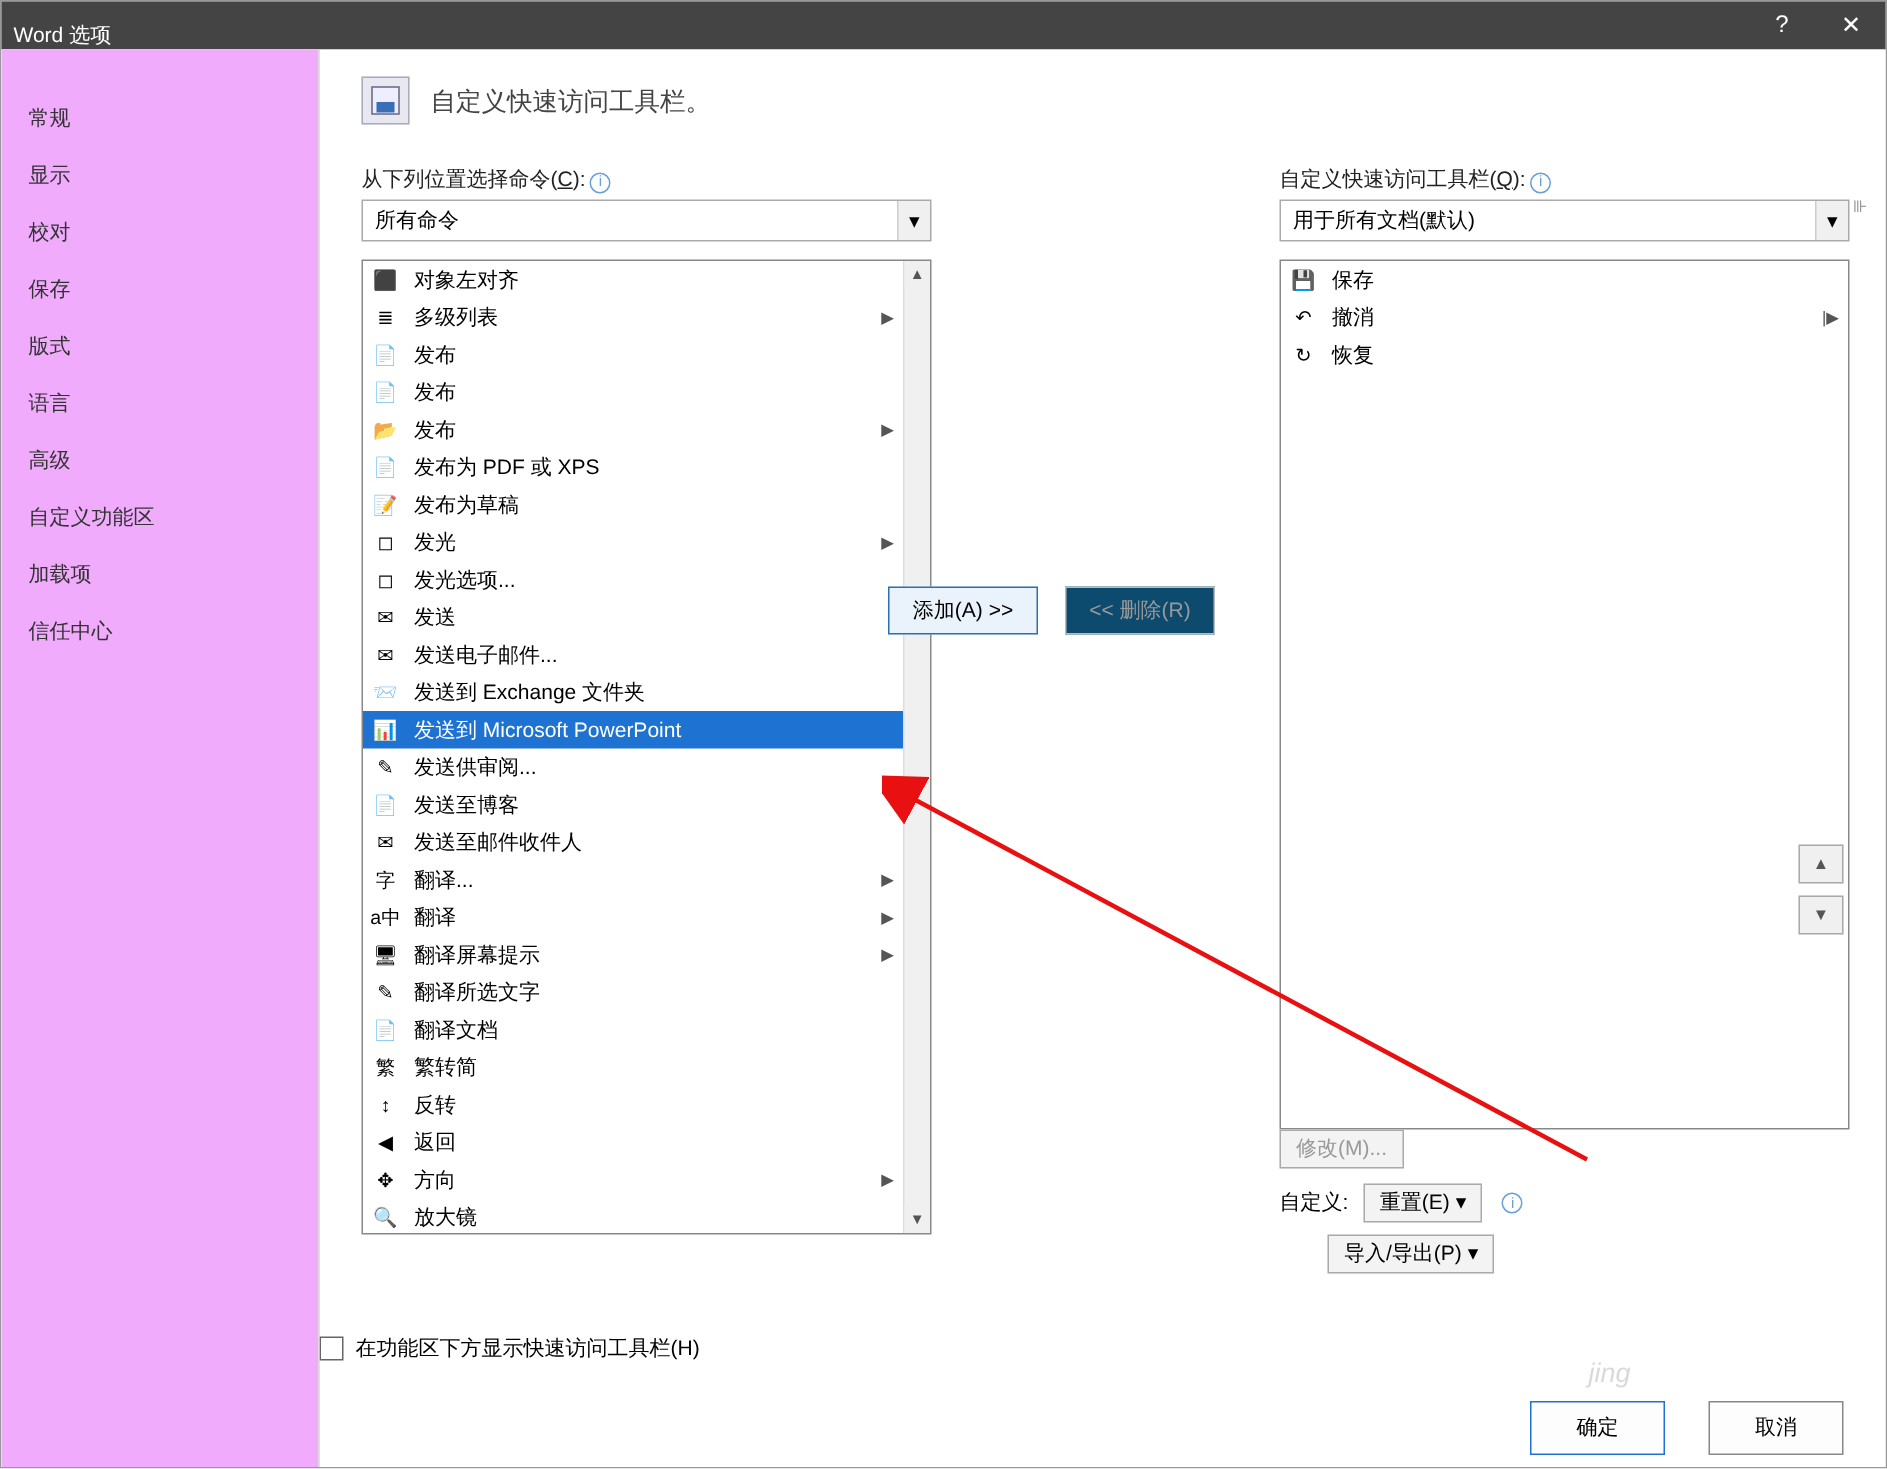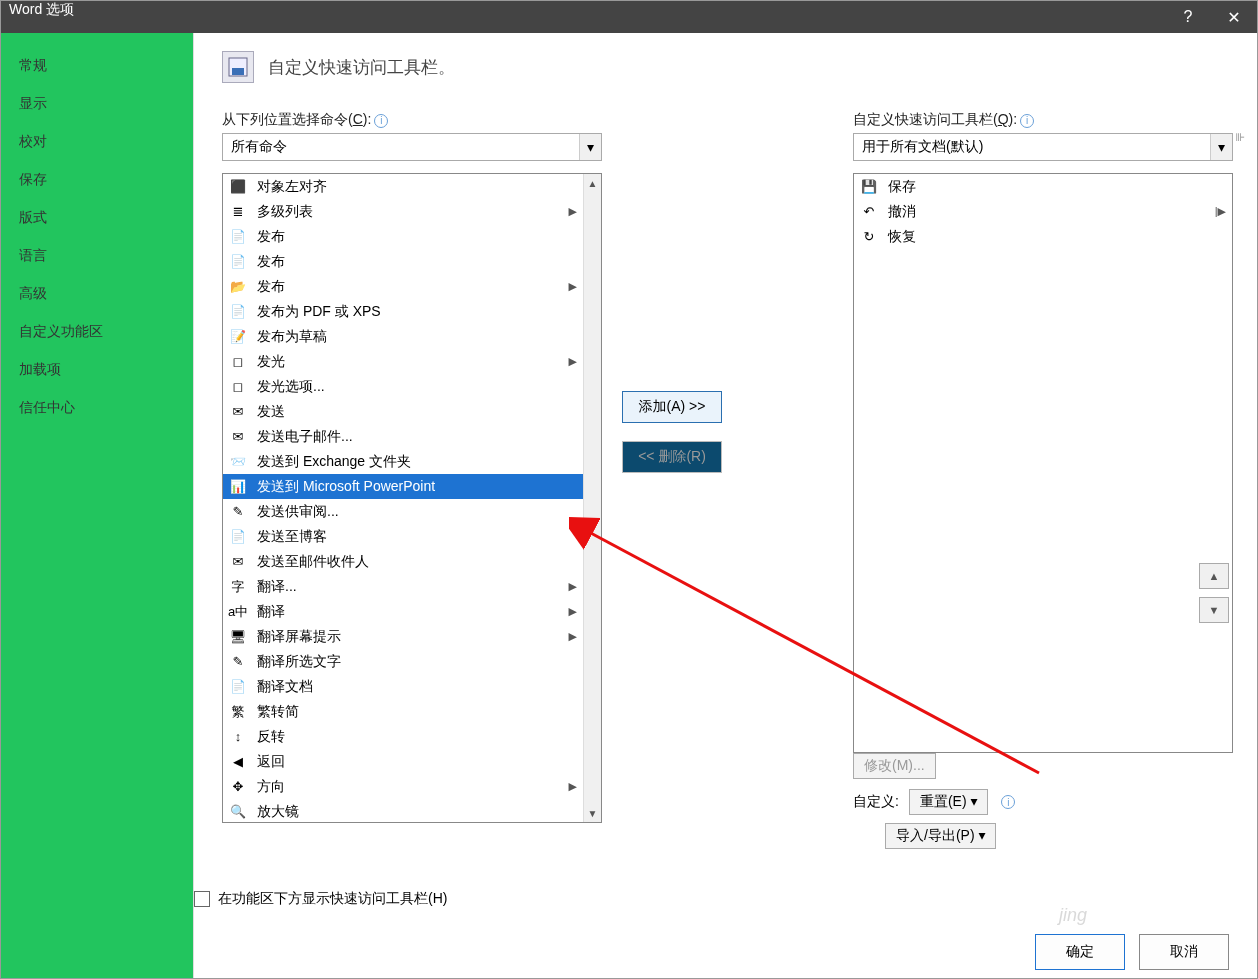--- a/index.html
+++ b/index.html
@@ -1,32 +1,32 @@
 <!DOCTYPE html>
 <html><head>
 <meta charset="utf-8">
 <style>
 *{box-sizing:border-box;margin:0;padding:0;font-family:"Microsoft YaHei","Segoe UI",sans-serif;font-size:14px}
 body{background:#fff;overflow:hidden}
 .window{width:1258px;height:979px;display:flex;flex-direction:column;border:1px solid #999;background:#fff}
-.titlebar{height:32px;background:#444;color:#fff;display:flex;align-items:flex-start;padding:0 0 0 8px;font-size:15px}
+.titlebar{height:32px;background:#444;color:#fff;display:flex;align-items:flex-end;padding:0 0 0 8px;font-size:15px}
 .titlebar .spacer{flex:1}
 .titlebar .tb-btn{width:46px;height:32px;display:flex;align-items:center;justify-content:center;font-size:16px;color:#fff}
 .dialog-body{flex:1;display:flex;background:#fff;overflow:hidden}
-.sidebar{width:193px;background:#22c55e;border-right:1px solid #ddd;padding-top:14px}
+.sidebar{width:212px;background:#f0abfc;border-right:1px solid #ddd;padding-top:27px}
 .sidebar .nav-item{padding:10px 18px;color:#333;cursor:default}
 .sidebar .nav-item.selected{background:#ffd86b;border:1px solid #c0a030;border-left:none;border-right:none}
 .content{flex:1;padding:18px 24px 0 28px;position:relative;overflow:hidden}
 .heading-row{display:flex;align-items:center;gap:14px;margin-bottom:28px}
 .heading-icon{width:32px;height:32px;background:#e8e8f0;border:1px solid #aab;display:flex;align-items:center;justify-content:center}
 .heading-text{font-size:17px;color:#444}
 .cols{display:flex;gap:20px;align-items:flex-start}
 .col-left{width:380px}
 .col-right{width:380px;margin-left:auto}
-.col-middle{width:120px;display:flex;flex-direction:column;align-items:flex-start;justify-content:center;gap:18px;padding-top:280px}
+.col-middle{width:120px;display:flex;flex-direction:row;align-items:flex-end;justify-content:center;gap:18px;padding-top:280px}
 .select-label{font-size:14px;margin-bottom:4px;color:#222}
 .select-label .u{text-decoration:underline}
 .info-icon{display:inline-flex;width:14px;height:14px;border:1px solid #6aa0d8;border-radius:50%;color:#6aa0d8;font-size:10px;align-items:center;justify-content:center;margin-left:3px}
 .combo{display:flex;border:1px solid #aaa;width:100%;height:28px;background:#fff}
 .combo .combo-text{flex:1;padding:4px 8px}
 .combo .combo-arrow{width:22px;border-left:1px solid #ccc;display:flex;align-items:center;justify-content:center;background:#f0f0f0}
 .listbox{border:1px solid #888;height:650px;width:100%;margin-top:12px;display:flex}
 .listbox .lb-items{flex:1;overflow:hidden}
 .listbox .lb-scroll{width:18px;background:#f0f0f0;border-left:1px solid #ddd;display:flex;flex-direction:column;align-items:center}
 .lb-scroll .sc-btn{height:18px;width:100%;display:flex;align-items:center;justify-content:center;background:#f0f0f0;font-size:10px;color:#555}
@@ -40,21 +40,21 @@
 .btn.primary{border:1px solid #2a6fb0;background:#eaf3fb}
 .btn.disabled{color:#999;border-color:#bbb;background:#0c4a6e}
 .btn-sm{border:1px solid #aaa;background:#f3f3f3;padding:3px 10px;display:inline-flex;align-items:center;gap:6px}
 .btn-sm.disabled{color:#999}
 .right-extras{position:absolute;right:28px;top:530px;display:flex;flex-direction:column;gap:8px}
 .updown{width:30px;height:26px;border:1px solid #aaa;background:#f0f0f0;display:flex;align-items:center;justify-content:center;font-size:11px;color:#555}
 .bottom-row{position:absolute;left:218px;bottom:70px;display:flex;align-items:center;gap:8px}
 .modify-row{}
 .cust-row{display:flex;align-items:center;gap:10px}
 .checkbox{width:16px;height:16px;border:1px solid #666;display:inline-block}
-.dlg-buttons{position:absolute;right:28px;bottom:8px;display:flex;gap:14px}
+.dlg-buttons{position:absolute;right:28px;bottom:8px;display:flex;gap:29px}
 .dlg-buttons .btn{min-width:90px;padding:8px 18px;border:1px solid #1e73d2}
 .dlg-buttons .btn.secondary{border:1px solid #888}
 .red-arrow{position:absolute;pointer-events:none}
 svg{display:block}
 .external-expand{position:absolute;right:-12px;top:20px}
 </style>
 </head>
 <body>
 
 <div class="window">

